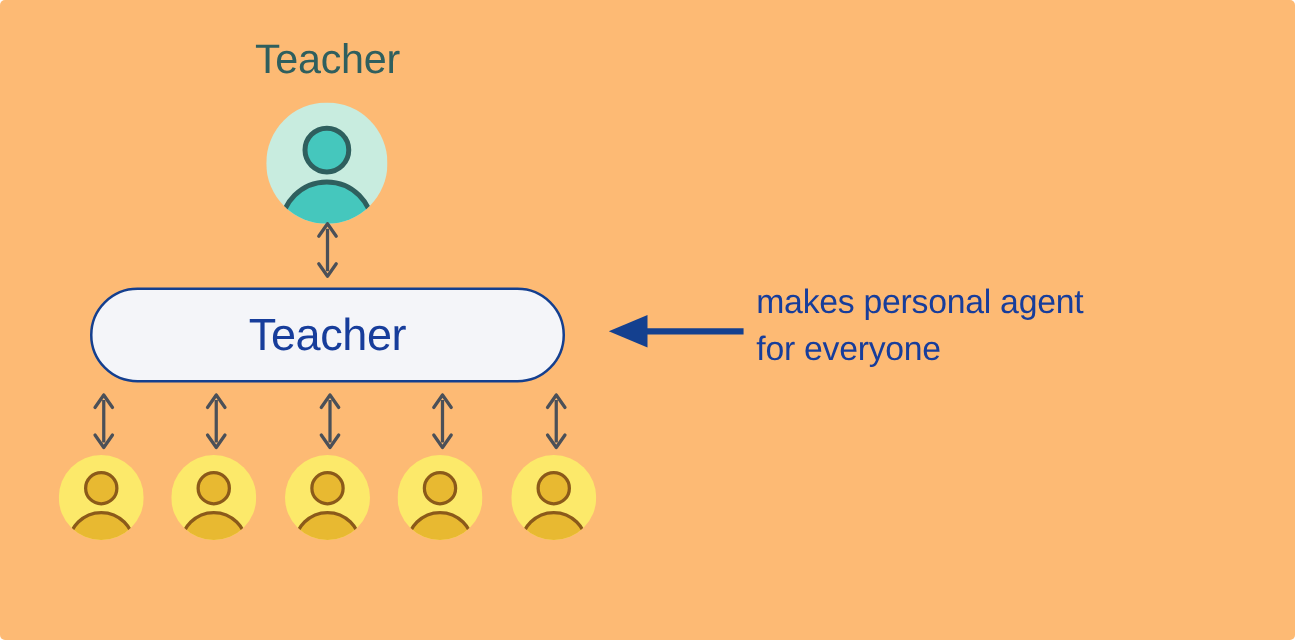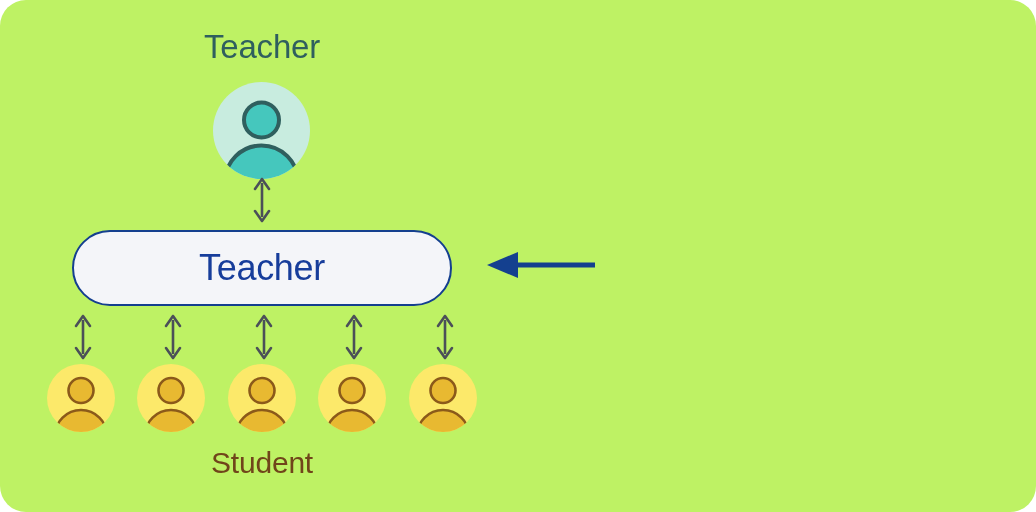--- a/index.html
+++ b/index.html
@@ -10,22 +10,22 @@
   body {
     width: 1036px;
     height: 512px;
     font-family: "Liberation Sans", sans-serif;
     overflow: hidden;
   }
   #canvas {
     position: relative;
     width: 1036px;
     height: 512px;
-    background: #bef264;
-    border-radius: 26px;
+    background: #fdba74;
+    border-radius: 4px;
     overflow: hidden;
   }
 
   
   #teacher-label {
     position: absolute;
     left: 0;
     top: 28px;
     width: 524px;
     text-align: center;
@@ -147,20 +147,24 @@
     <span id="chirpai-label">Teacher</span>
   </div>
 
   <div id="annotation-arrow">
     <svg width="108" height="30" viewBox="0 0 108 30">
       <line x1="30" y1="15" x2="108" y2="15" stroke="#14408f" stroke-width="5"></line>
       <path d="M0 15 L31 2 L31 28 Z" fill="#14408f"></path>
     </svg>
   </div>
 
+  <div id="annotation-text">
+    <div>makes personal agent</div>
+    <div>for everyone</div>
+  </div>
 
   <div class="vlink student-link" style="left:71px">
     <svg width="24" height="46" viewBox="0 0 24 46">
         <line x1="12" y1="6" x2="12" y2="40" stroke="#4b5058" stroke-width="2.6"></line>
         <path d="M12 2 L5 12 M12 2 L19 12" stroke="#4b5058" stroke-width="2.6" fill="none" stroke-linecap="round"></path>
         <path d="M12 44 L5 34 M12 44 L19 34" stroke="#4b5058" stroke-width="2.6" fill="none" stroke-linecap="round"></path>
       </svg>
   </div>
   <div class="vlink student-link" style="left:161px">
     <svg width="24" height="46" viewBox="0 0 24 46">
@@ -255,15 +259,14 @@
           <path d="M8 72 A 26 26 0 0 1 60 72 Z" fill="#e8b931" stroke="#8b5a1a" stroke-width="2.6"></path>
         </g>
         <defs>
           <clipPath id="sc5">
             <circle cx="34" cy="34" r="34"></circle>
           </clipPath>
         </defs>
       </svg>
   </div>
 
-  <div id="student-label">Student</div>
 
 </div>
 
 </body></html>

